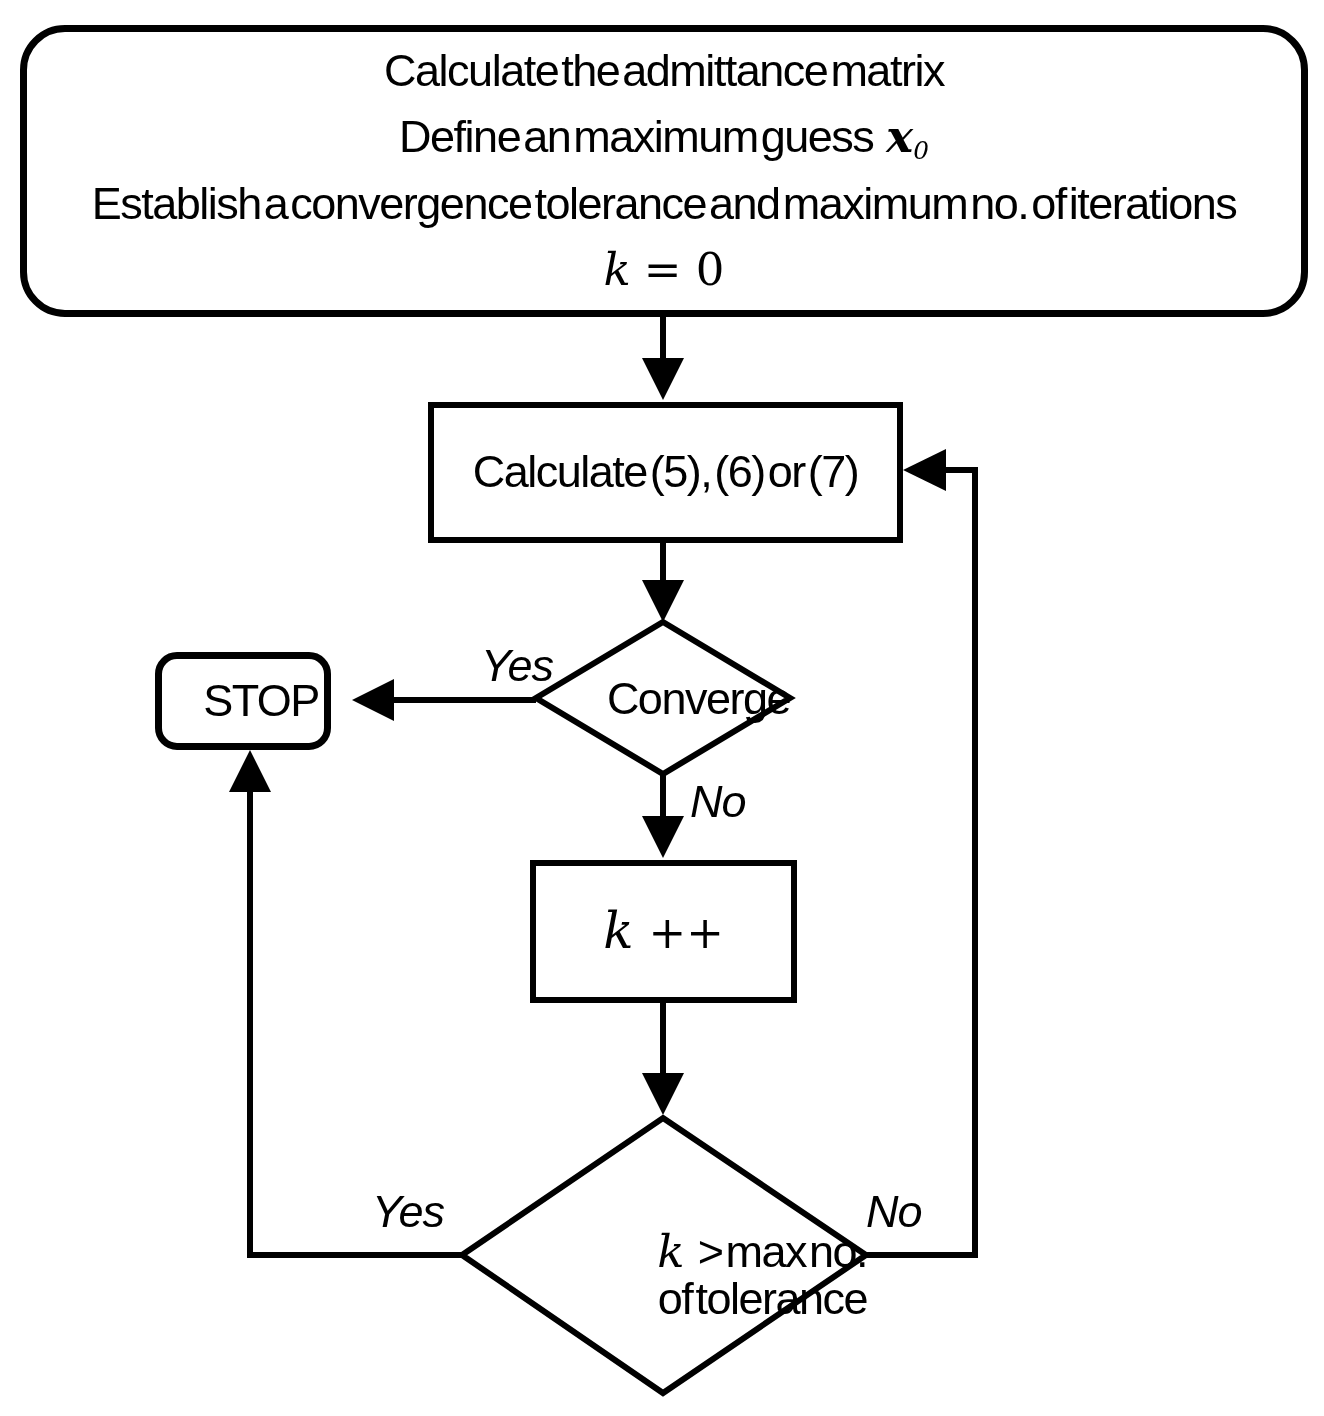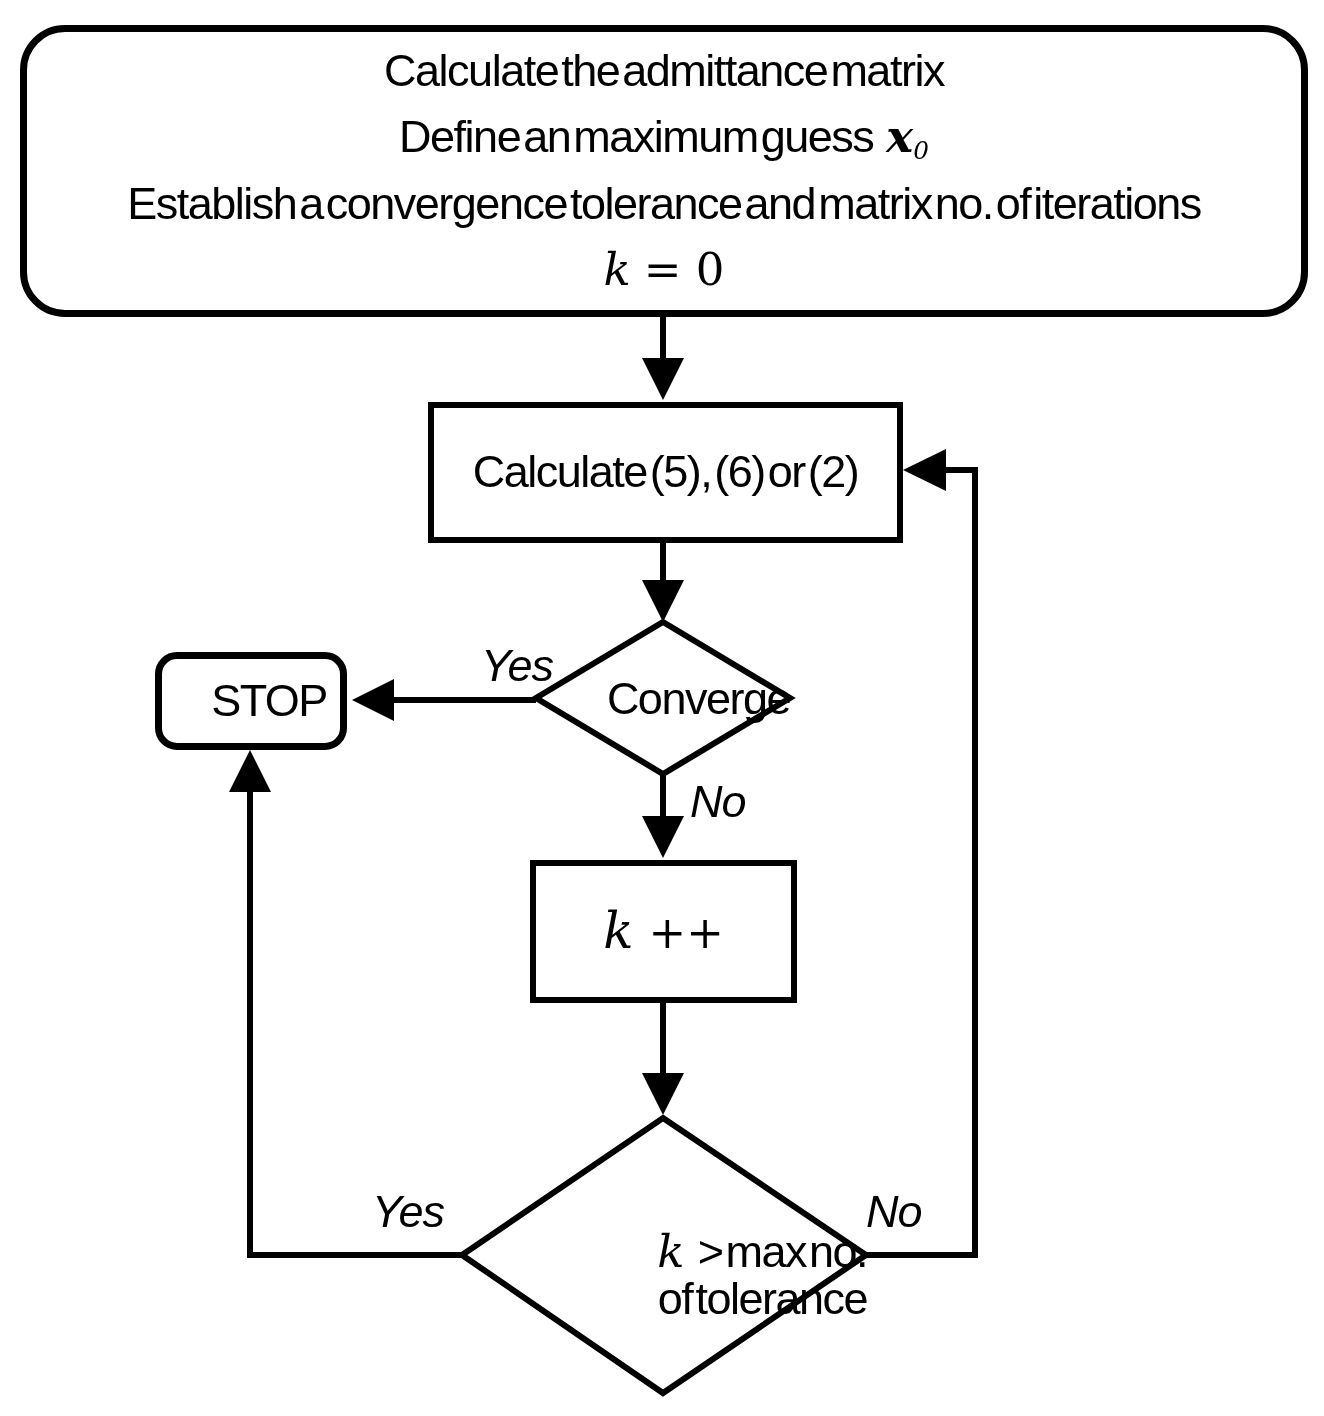--- a/index.html
+++ b/index.html
@@ -7,21 +7,21 @@
     position:relative;width:1324px;height:1416px;background:#fff;
     font-family:"Liberation Sans",sans-serif;color:#000;overflow:hidden;
   }
   .layer{position:absolute;left:0;top:0;}
   .node{position:absolute;background:#fff;border:6px solid #000;box-sizing:border-box;
         display:flex;flex-direction:column;align-items:center;justify-content:center;}
   .txt{font-size:45px;letter-spacing:-1.5px;word-spacing:-8px;white-space:nowrap;line-height:1.22;}
   .start{left:20px;top:25px;width:1288px;height:292px;border-width:7px;border-radius:45px;
          justify-content:space-around;padding:6px 0;}
   .calc{left:428px;top:402px;width:475px;height:141px;}
-  .stop{left:155px;top:652px;width:192px;height:98px;border-width:7px;border-radius:22px;padding-left:36px;}
+  .stop{left:155px;top:652px;width:176px;height:98px;border-width:7px;border-radius:22px;padding-left:36px;}
   .kpp{left:530px;top:860px;width:267px;height:143px;}
   .mathvar{font-family:"DejaVu Serif",serif;font-style:italic;letter-spacing:0;word-spacing:0;}
   .mathtxt{font-family:"DejaVu Serif",serif;font-style:normal;letter-spacing:0;word-spacing:0;}
   .boldvar{font-weight:bold;}
   .sub{font-size:0.55em;vertical-align:-0.28em;letter-spacing:0;}
   .gap-l{margin-left:12px;}
   .gap-s{margin-left:10px;}
   .lbl{position:absolute;font-size:45px;letter-spacing:-1px;white-space:nowrap;font-style:italic;}
   .dtext{position:absolute;text-align:right;}
 </style>
@@ -54,29 +54,29 @@
       <polygon points="663,1118 866,1255 663,1393 462,1255"></polygon>
     </g>
   </svg>
 
   <div class="node start">
     <div class="txt">Calculate the admittance matrix</div>
     <div class="txt">
       <span>Define an maximum guess</span>
       <span class="mathvar boldvar gap-s">x</span><span class="mathvar sub">0</span>
     </div>
-    <div class="txt">Establish a convergence tolerance and matrix no. of iterations</div>
+    <div class="txt">Establish a convergence tolerance and maximum no. of iterations</div>
     <div class="txt">
       <span class="mathvar">k</span>
       <span class="mathtxt gap-s">= 0</span>
     </div>
   </div>
 
   <div class="node calc">
-    <div class="txt">Calculate (5), (6) or (2)</div>
+    <div class="txt">Calculate (5), (6) or (7)</div>
   </div>
 
   <div class="node stop">
     <div class="txt">STOP</div>
   </div>
 
   <div class="node kpp">
     <div class="txt">
       <span class="mathvar" style="font-size:50px;">k</span>
       <span class="mathtxt gap-l">++</span>

